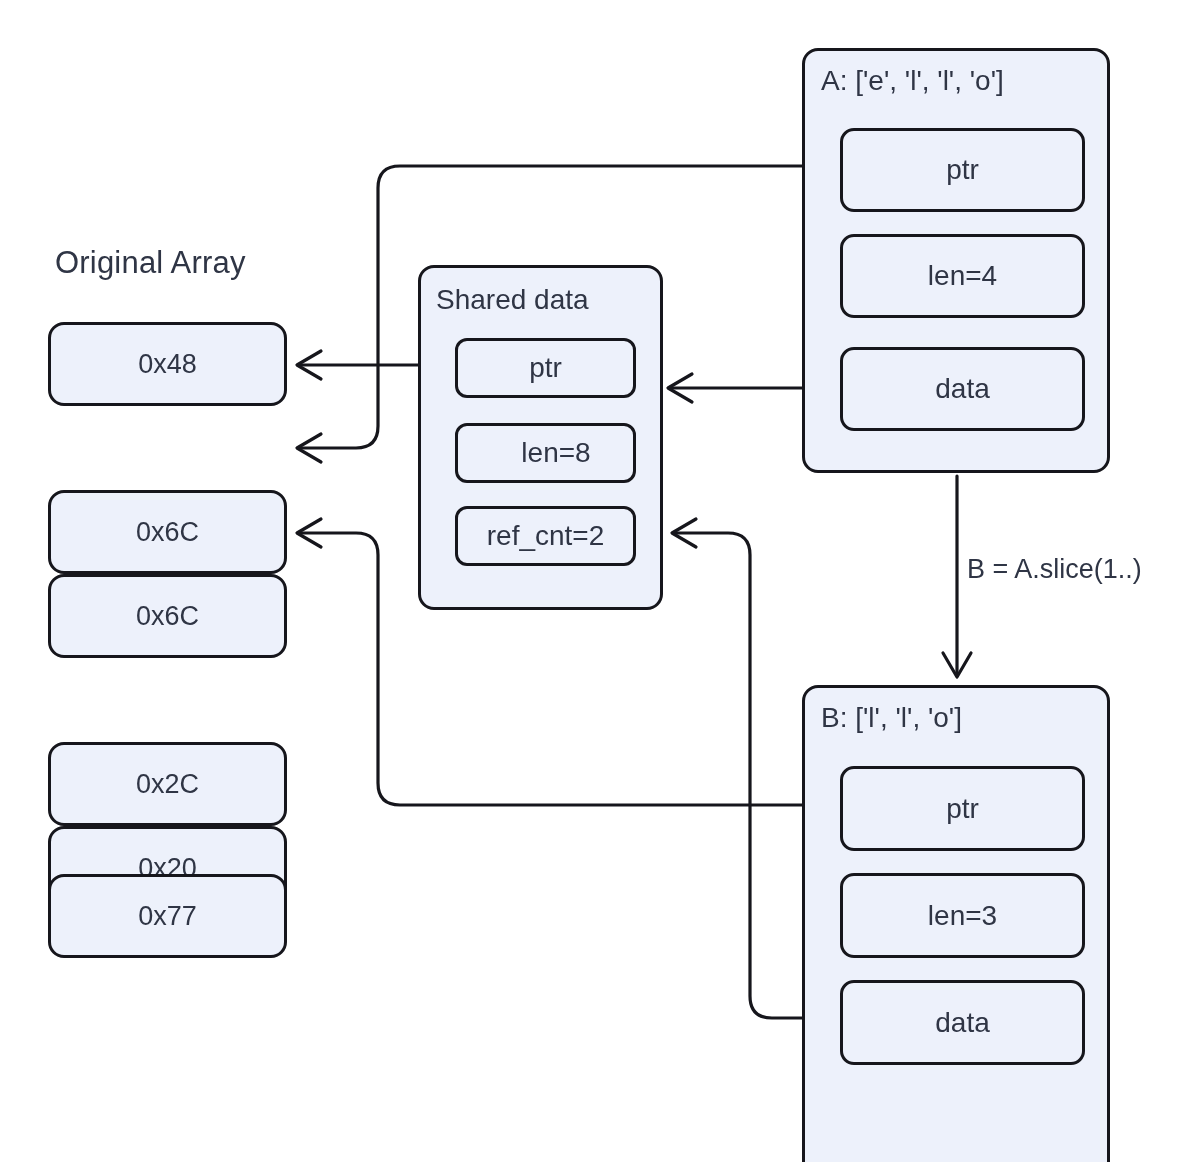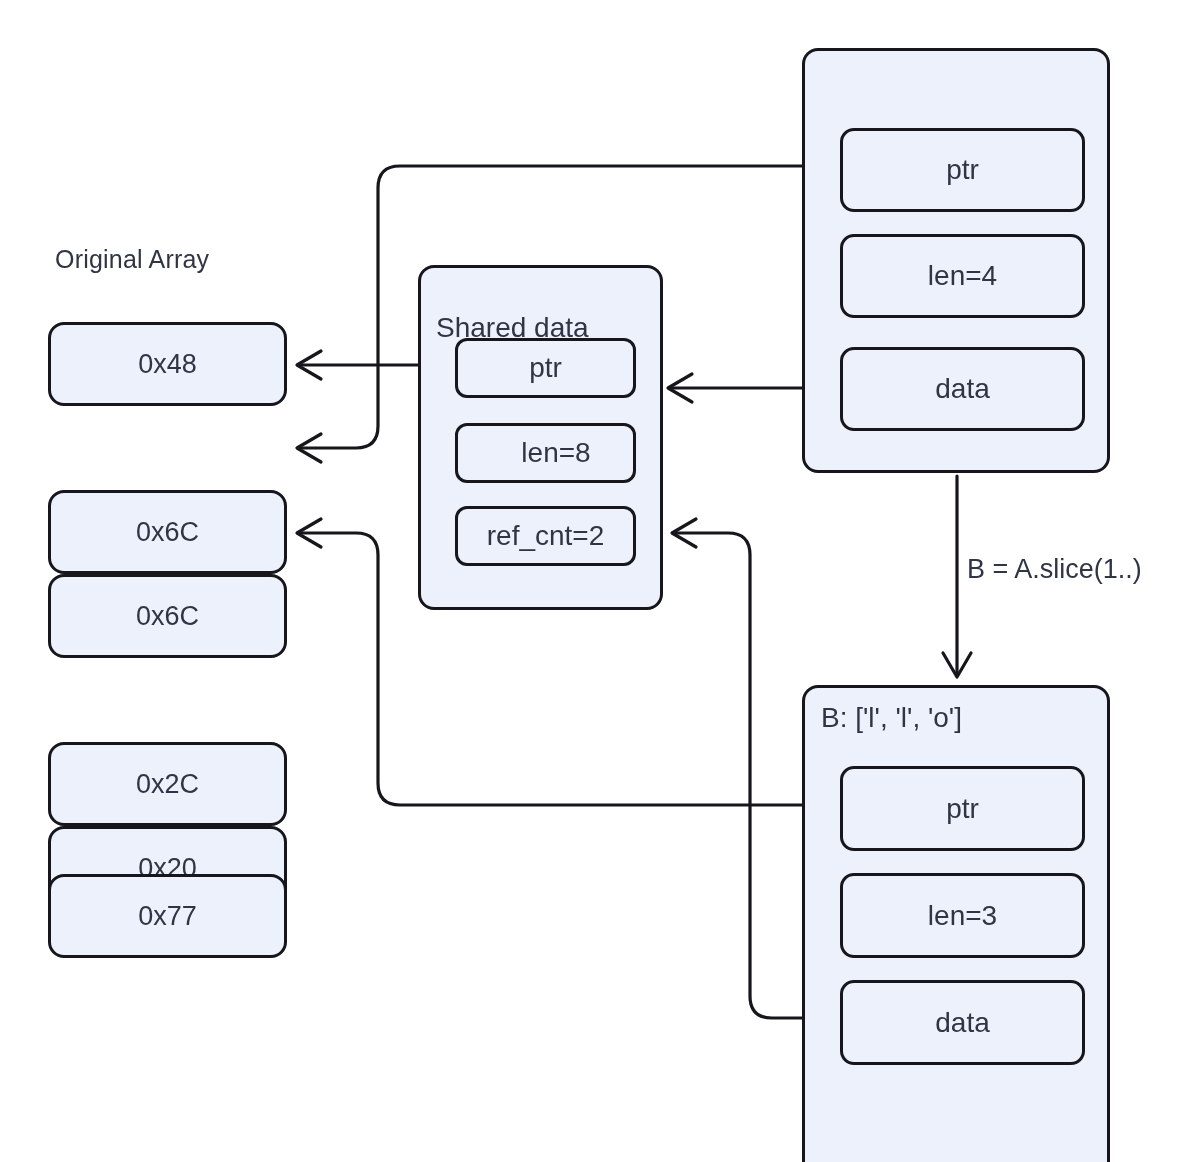--- a/index.html
+++ b/index.html
@@ -14,21 +14,21 @@
     background:#ffffff;
     font-family:"Liberation Sans", sans-serif;
     color:var(--text);
     overflow:hidden;
   }
   .edges{position:absolute;inset:0;width:1192px;height:1162px;pointer-events:none;}
   .edges path{fill:none;stroke:var(--stroke);stroke-width:3.2;stroke-linecap:round;stroke-linejoin:round;}
 
   .diagram-title{
     position:absolute;left:55px;top:244px;
-    font-size:25px;line-height:1.2;letter-spacing:0.2px;
+    font-size:31px;line-height:1.2;letter-spacing:0.2px;
   }
 
   .mem-cell{
     position:absolute;left:48px;width:239px;height:84px;
     box-sizing:border-box;
     background:var(--fill);
     border:3px solid var(--stroke);
     border-radius:16px;
     display:flex;align-items:center;justify-content:center;
     font-size:27px;
@@ -47,21 +47,21 @@
   .field{
     position:absolute;box-sizing:border-box;
     background:var(--fill);
     border:3px solid var(--stroke);
     border-radius:14px;
     display:flex;align-items:center;justify-content:center;
     font-size:28px;
   }
 
   #shared-box{left:418px;top:265px;width:245px;height:345px;}
-  #shared-box .node-title{left:15px;top:16px;margin-top:28px;}
+  #shared-box .node-title{left:15px;top:16px;}
   #shared-box .field{left:34px;width:181px;height:60px;border-radius:12px;}
   #shared-f0{top:70px;}
   #shared-f1{top:155px;padding-left:21px;}
   #shared-f2{top:238px;}
 
   #a-box{left:802px;top:48px;width:308px;height:425px;}
   #a-box .field{left:35px;width:245px;height:84px;}
   #a-f0{top:77px;}
   #a-f1{top:183px;}
   #a-f2{top:296px;}
@@ -119,20 +119,21 @@
   <div class="mem-cell" style="top:874px">0x77</div>
 
   <div class="node" id="shared-box">
     <div class="node-title">Shared data</div>
     <div class="field" id="shared-f0">ptr</div>
     <div class="field" id="shared-f1">len=8</div>
     <div class="field" id="shared-f2">ref_cnt=2</div>
   </div>
 
   <div class="node" id="a-box">
+    <div class="node-title">A: ['e', 'l', 'l', 'o']</div>
     <div class="field" id="a-f0">ptr</div>
     <div class="field" id="a-f1">len=4</div>
     <div class="field" id="a-f2">data</div>
   </div>
 
   <div class="node" id="b-box">
     <div class="node-title">B: ['l', 'l', 'o']</div>
     <div class="field" id="b-f0">ptr</div>
     <div class="field" id="b-f1">len=3</div>
     <div class="field" id="b-f2">data</div>

